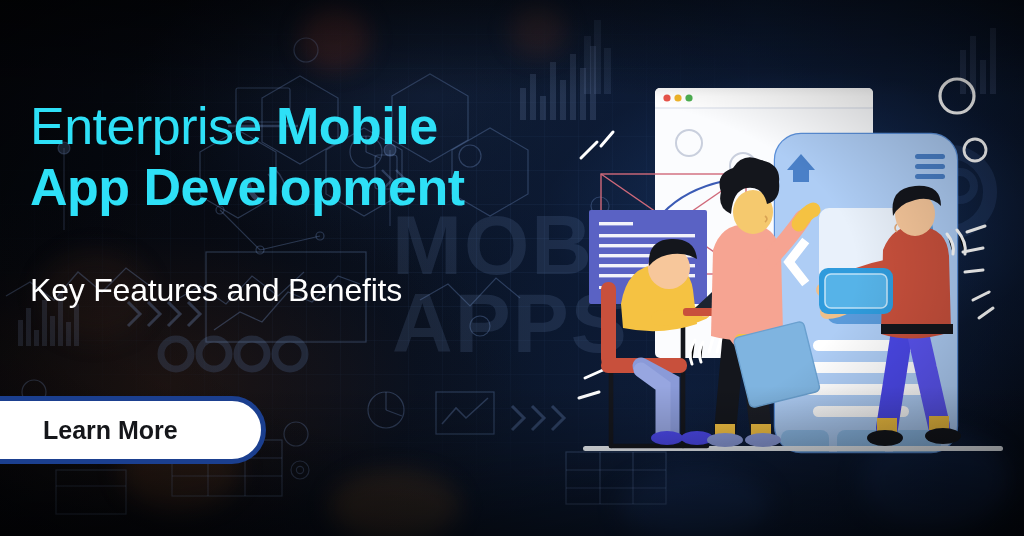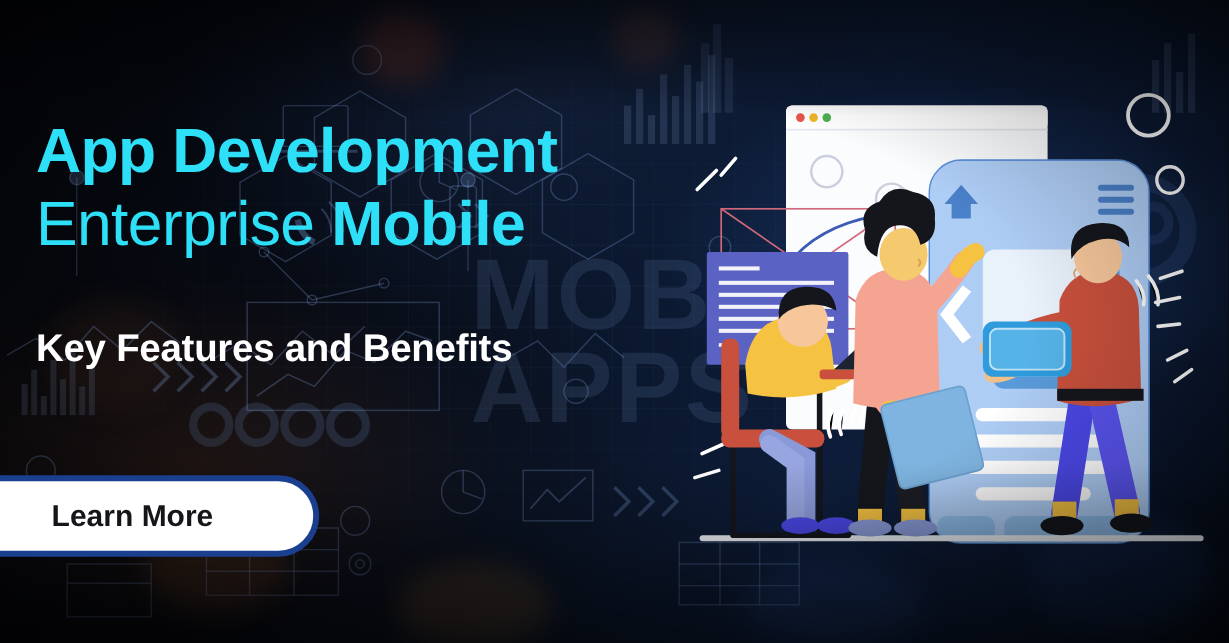--- a/index.html
+++ b/index.html
@@ -54,21 +54,21 @@
   .headline{
     position:absolute;left:30px;top:96px;width:560px;
     line-height:1.18;
   }
   .h-line{display:block;white-space:nowrap;}
   .h-thin{font-size:52px;font-weight:300;color:#2ee0f7;letter-spacing:-.5px;}
   .h-bold{font-size:52px;font-weight:700;color:#2ee0f7;letter-spacing:-.5px;}
 
   .subhead{
     position:absolute;left:30px;top:272px;
-    font-size:32px;font-weight:700;color:#ffffff;letter-spacing:-.2px;
+    font-size:32px;font-weight:400;color:#ffffff;letter-spacing:-.2px;
     white-space:nowrap;
   }
 
   
   .cta{
     position:absolute;left:-34px;top:396px;
     width:300px;height:68px;
     background:#ffffff;
     border:5px solid #1b3f8f;
     border-radius:40px;
@@ -420,24 +420,24 @@
         <rect x="244" y="222" width="74" height="46" rx="9" fill="#2f9bdc"></rect>
         <rect x="250" y="228" width="62" height="34" rx="6" fill="#56b3e8" stroke="#bfe2f7" stroke-width="1.6"></rect>
       </g>
     </svg>
   </div>
 
   <div class="bg-vignette"></div>
 
   <div class="headline">
     <span class="h-line">
-      <span class="h-bold">App Development</span>
+      <span class="h-thin">Enterprise </span><span class="h-bold">Mobile</span>
     </span>
     <span class="h-line">
-      <span class="h-thin">Enterprise </span><span class="h-bold">Mobile</span>
+      <span class="h-bold">App Development</span>
     </span>
   </div>
 
   <div class="subhead">Key Features and Benefits</div>
 
   <div class="cta">
     <span class="cta-label">Learn More</span>
   </div>
 
 </div>

